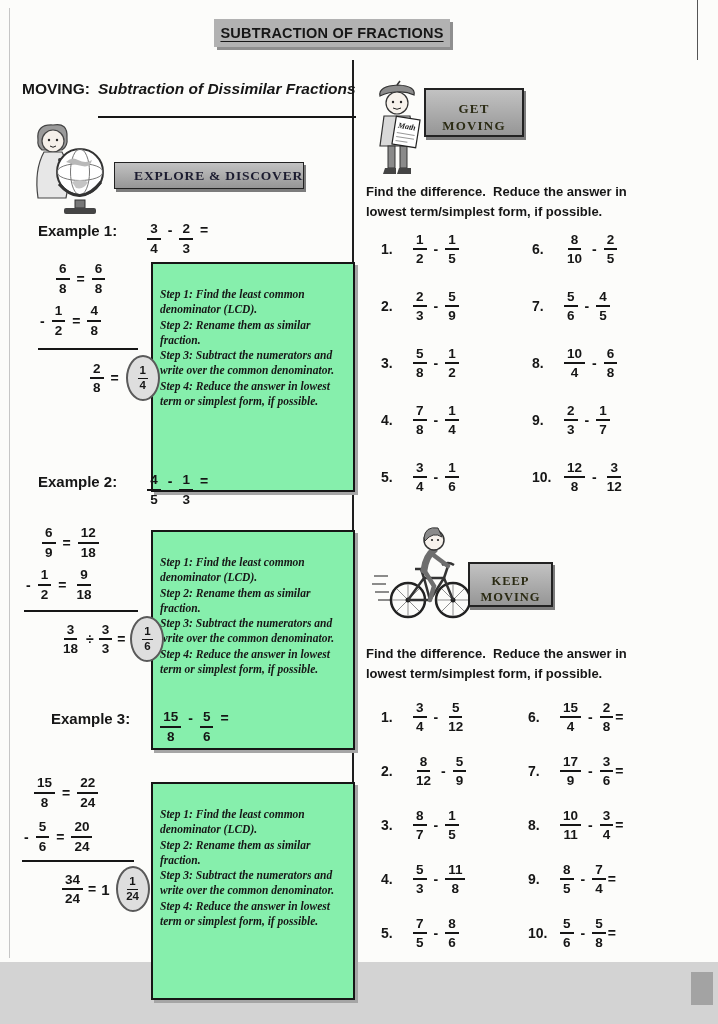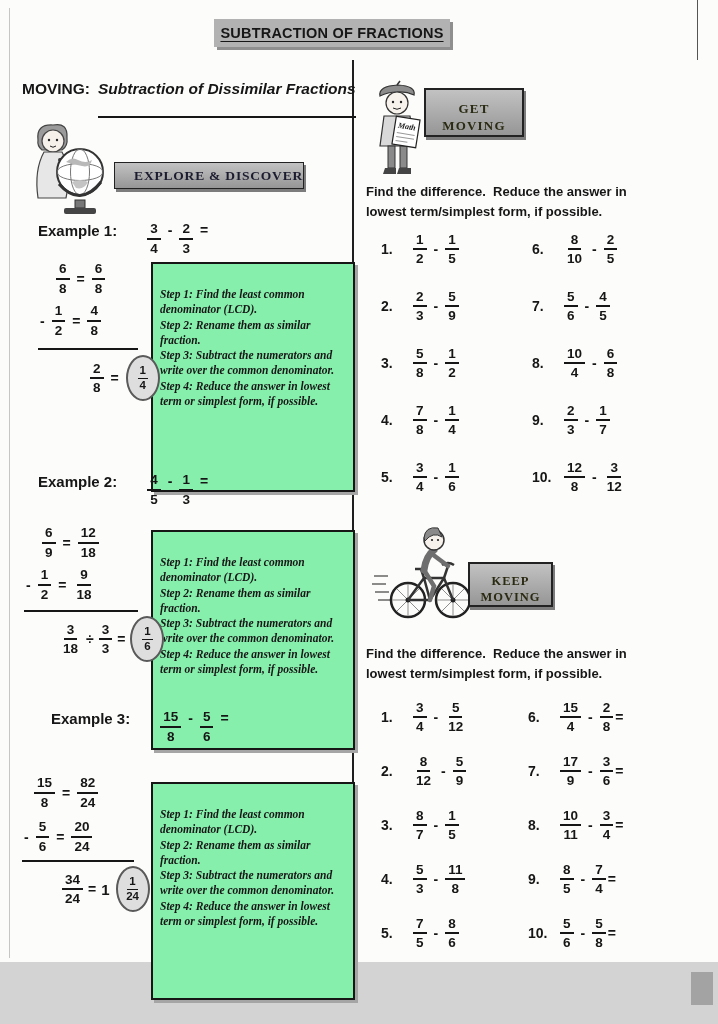--- a/index.html
+++ b/index.html
@@ -249,21 +249,21 @@
     <span class="op">=</span>
   </div>
 
   <div class="abs wrow" style="left:34px;top:776px;">
     <span class="fr wfr">
         <span class="n">15</span>
         <span class="d">8</span>
       </span>
     <span class="op">=</span>
     <span class="fr wfr">
-        <span class="n">82</span>
+        <span class="n">22</span>
         <span class="d">24</span>
       </span>
   </div>
   <div class="abs wrow" style="left:24px;top:820px;">
     <span class="op">-</span>
     <span class="fr wfr">
         <span class="n">5</span>
         <span class="d">6</span>
       </span>
     <span class="op">=</span>

